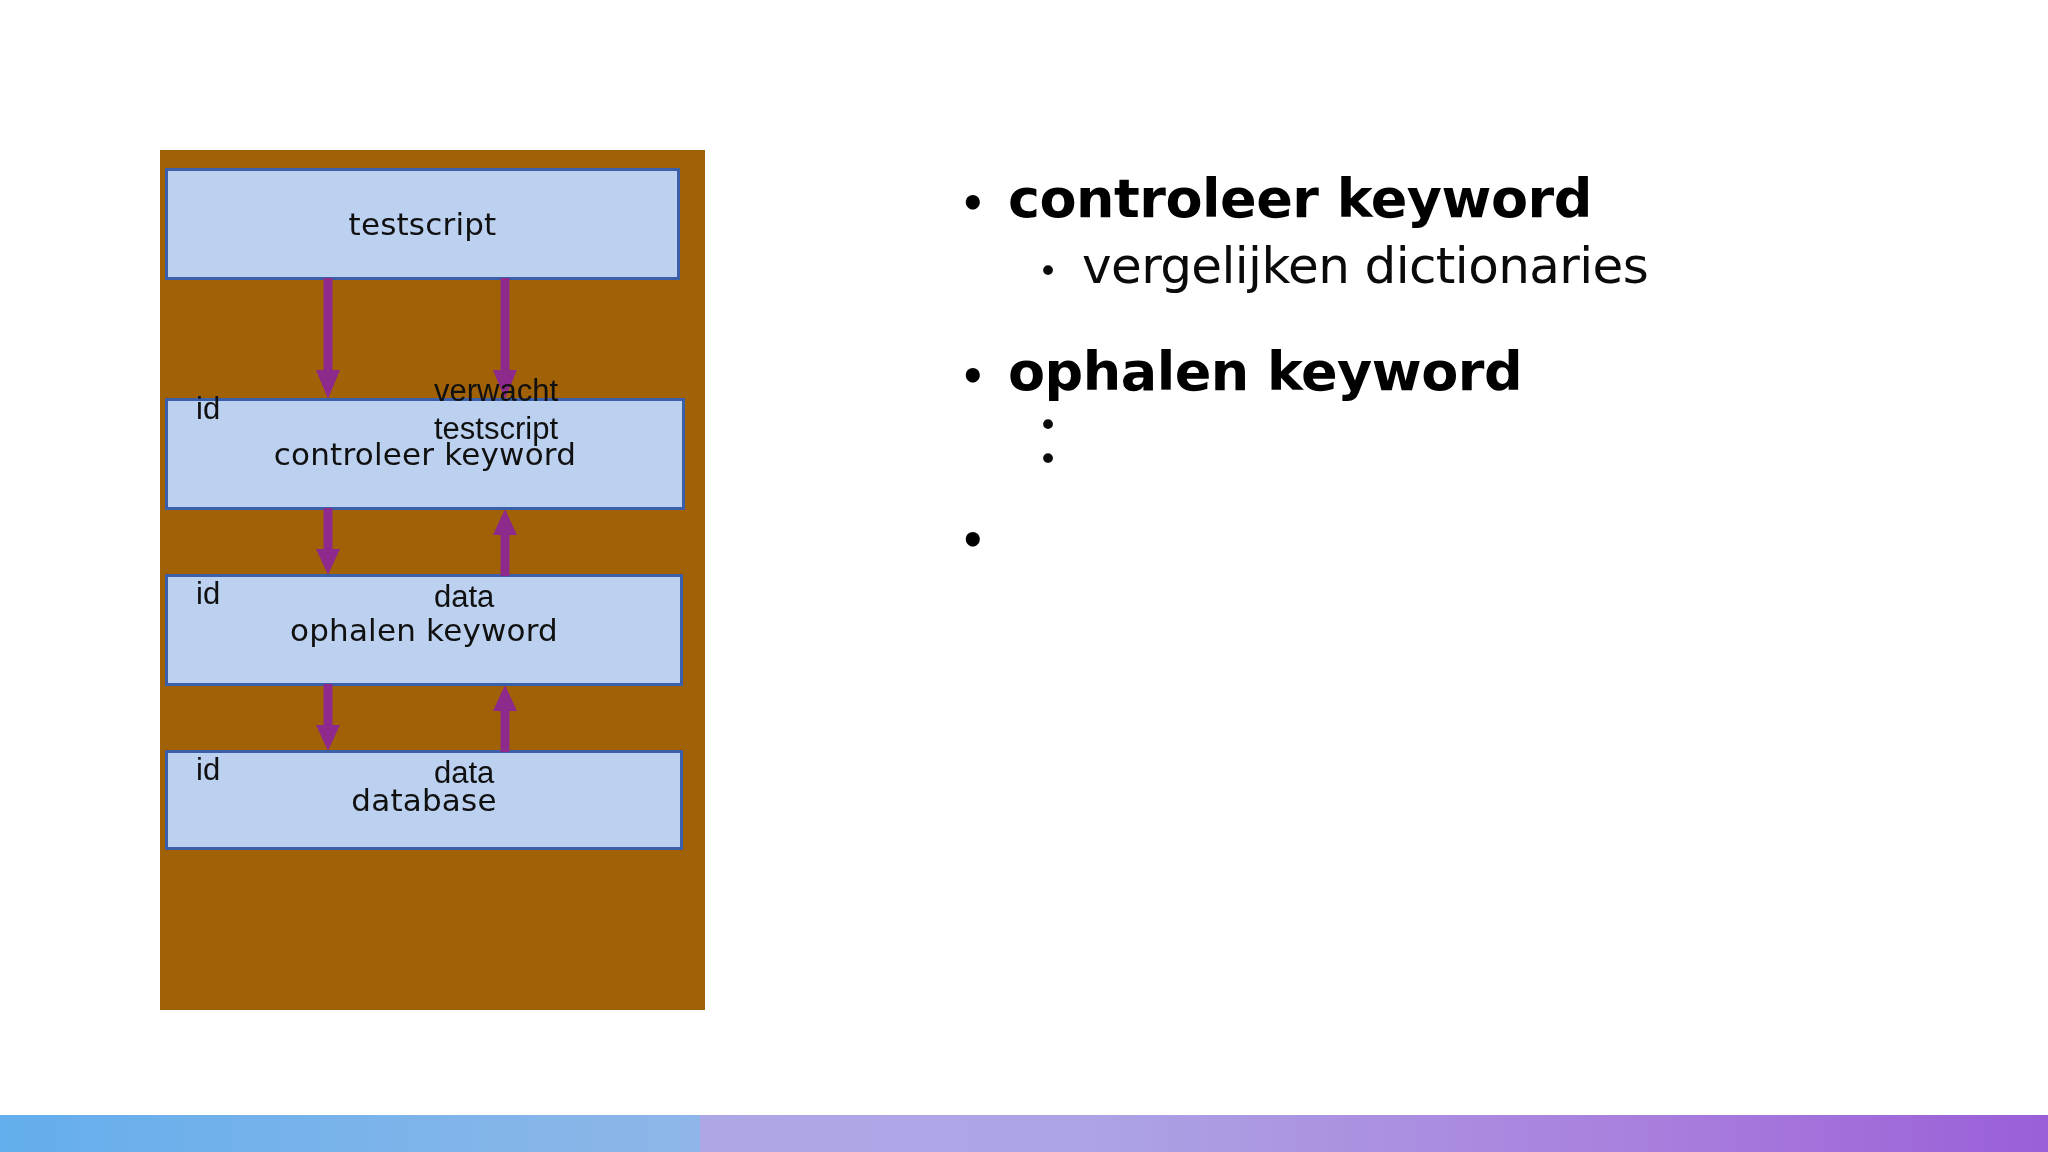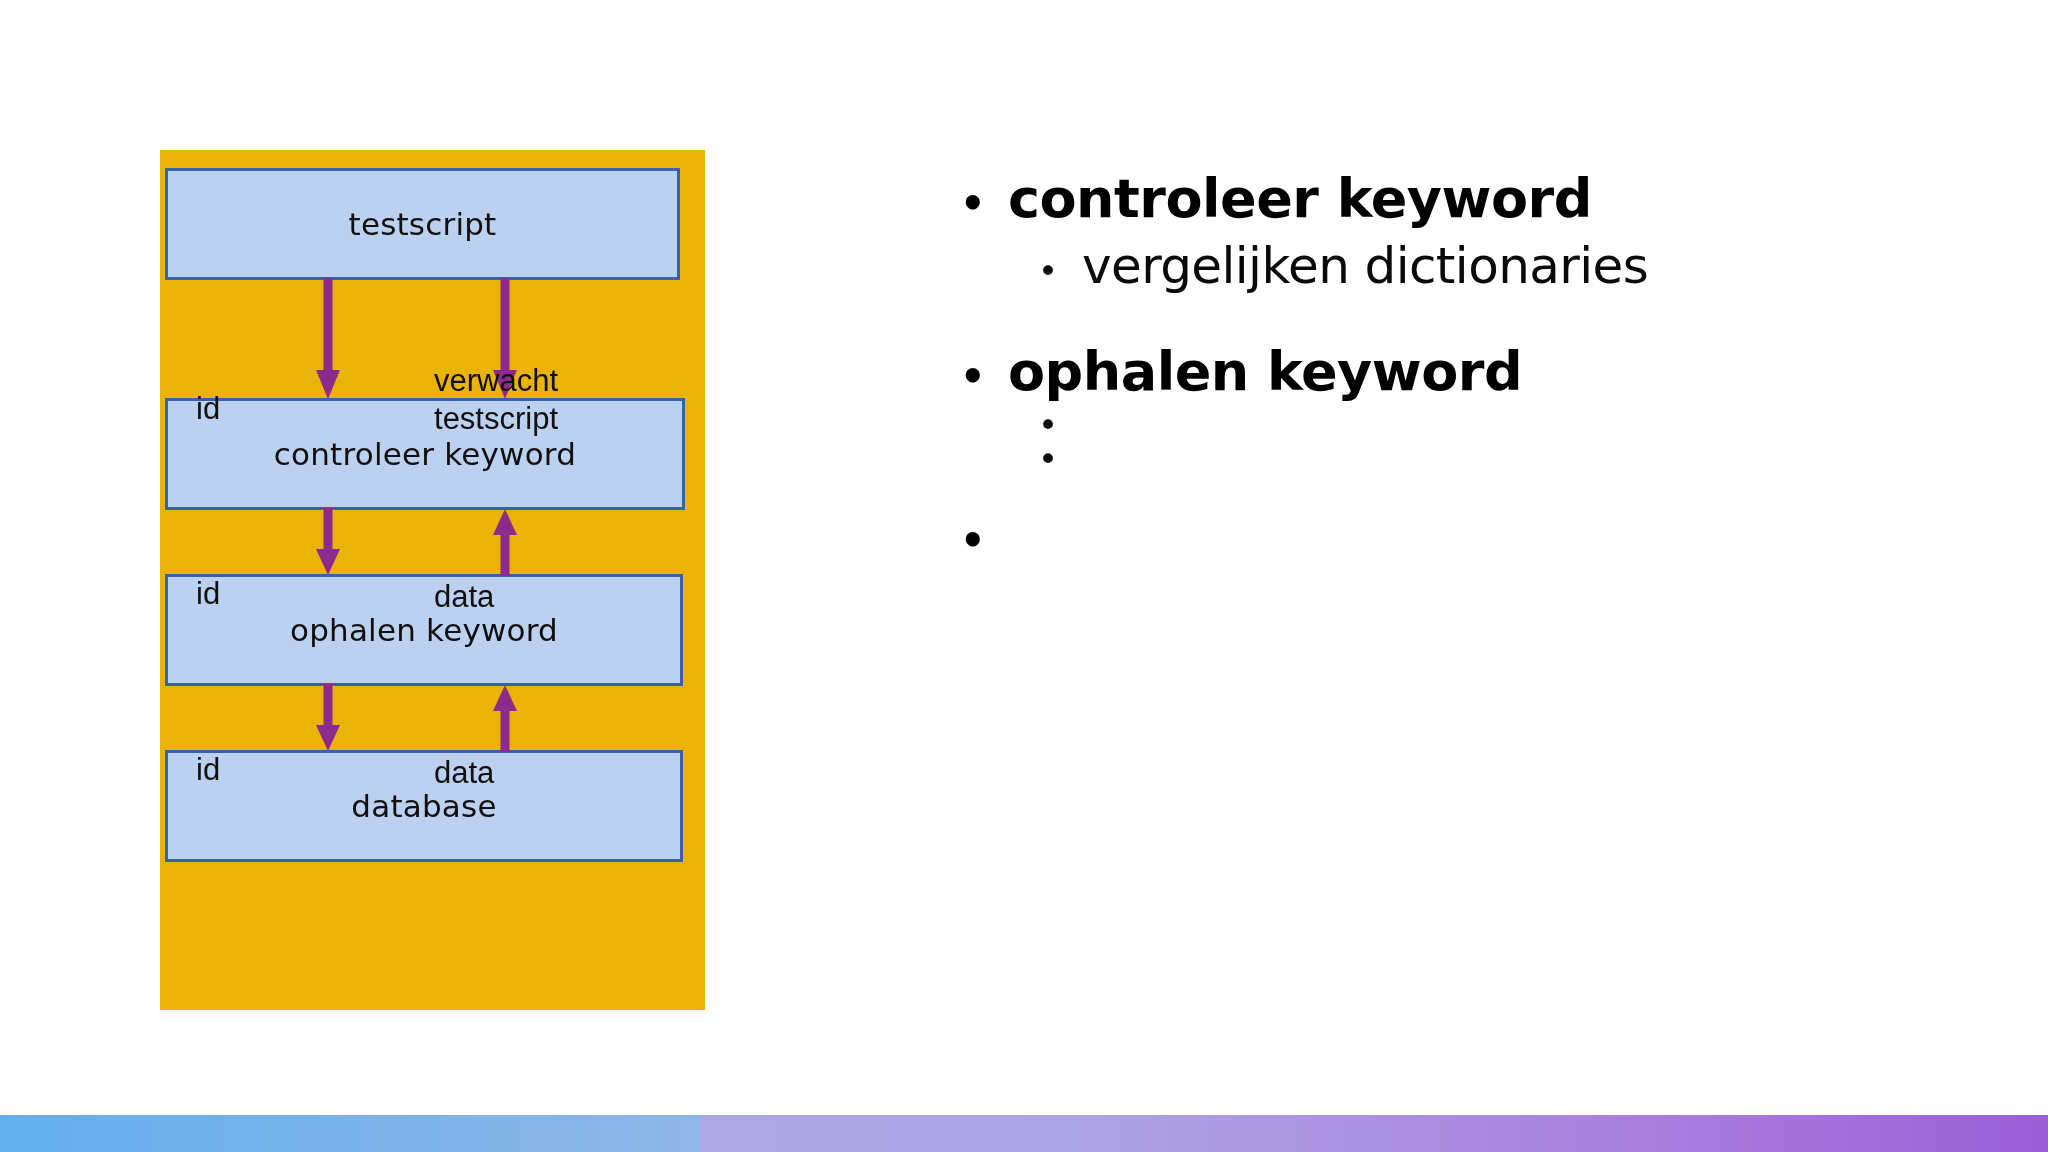--- a/index.html
+++ b/index.html
@@ -22,21 +22,21 @@
     background: #ffffff;
   }
 
   
   #diagram-region {
     position: absolute;
     left: 160px;
     top: 150px;
     width: 545px;
     height: 860px;
-    background: #eab308;
+    background: #a16207;
   }
 
   #diagram {
     position: absolute;
     left: 0;
     top: 0;
     width: 545px;
     height: 860px;
   }
 
@@ -53,21 +53,21 @@
     font-family: "DejaVu Sans", sans-serif;
     font-size: 31px;
     color: #101010;
     letter-spacing: 0.2px;
     white-space: nowrap;
   }
 
   #box-testscript          { left: 5px;  top: 18px;  width: 515px; height: 112px; }
   #box-controleer-keyword  { left: 5px;  top: 248px; width: 520px; height: 112px; }
   #box-ophalen-keyword     { left: 5px;  top: 424px; width: 518px; height: 112px; }
-  #box-database            { left: 5px;  top: 600px; width: 518px; height: 112px; }
+  #box-database            { left: 5px;  top: 600px; width: 518px; height: 100px; }
 
   
   .arrow {
     position: absolute;
     width: 26px;
   }
   .arrow svg { display: block; }
 
   #arrow-id-1        { left: 155px; top: 128px; height: 122px; }
   #arrow-verwacht-1  { left: 332px; top: 128px; height: 122px; }
@@ -80,21 +80,21 @@
   .edge-label {
     position: absolute;
     font-family: Liberation Sans, sans-serif;
     font-size: 31px;
     color: #101010;
     white-space: nowrap;
     line-height: 1.22;
     margin-left: 8px;
   }
   #label-id-1       { left: 28px;  top: 240px; }
-  #label-verwacht   { left: 266px; top: 212px; text-align: right; }
+  #label-verwacht   { left: 266px; top: 222px; }
   #label-id-2       { left: 28px;  top: 425px; }
   #label-data-1     { left: 266px; top: 428px; }
   #label-id-3       { left: 28px;  top: 601px; }
   #label-data-2     { left: 266px; top: 604px; }
 
   
   #diagram .edge-label,
   #diagram .arrow { position: absolute; }
 
   

